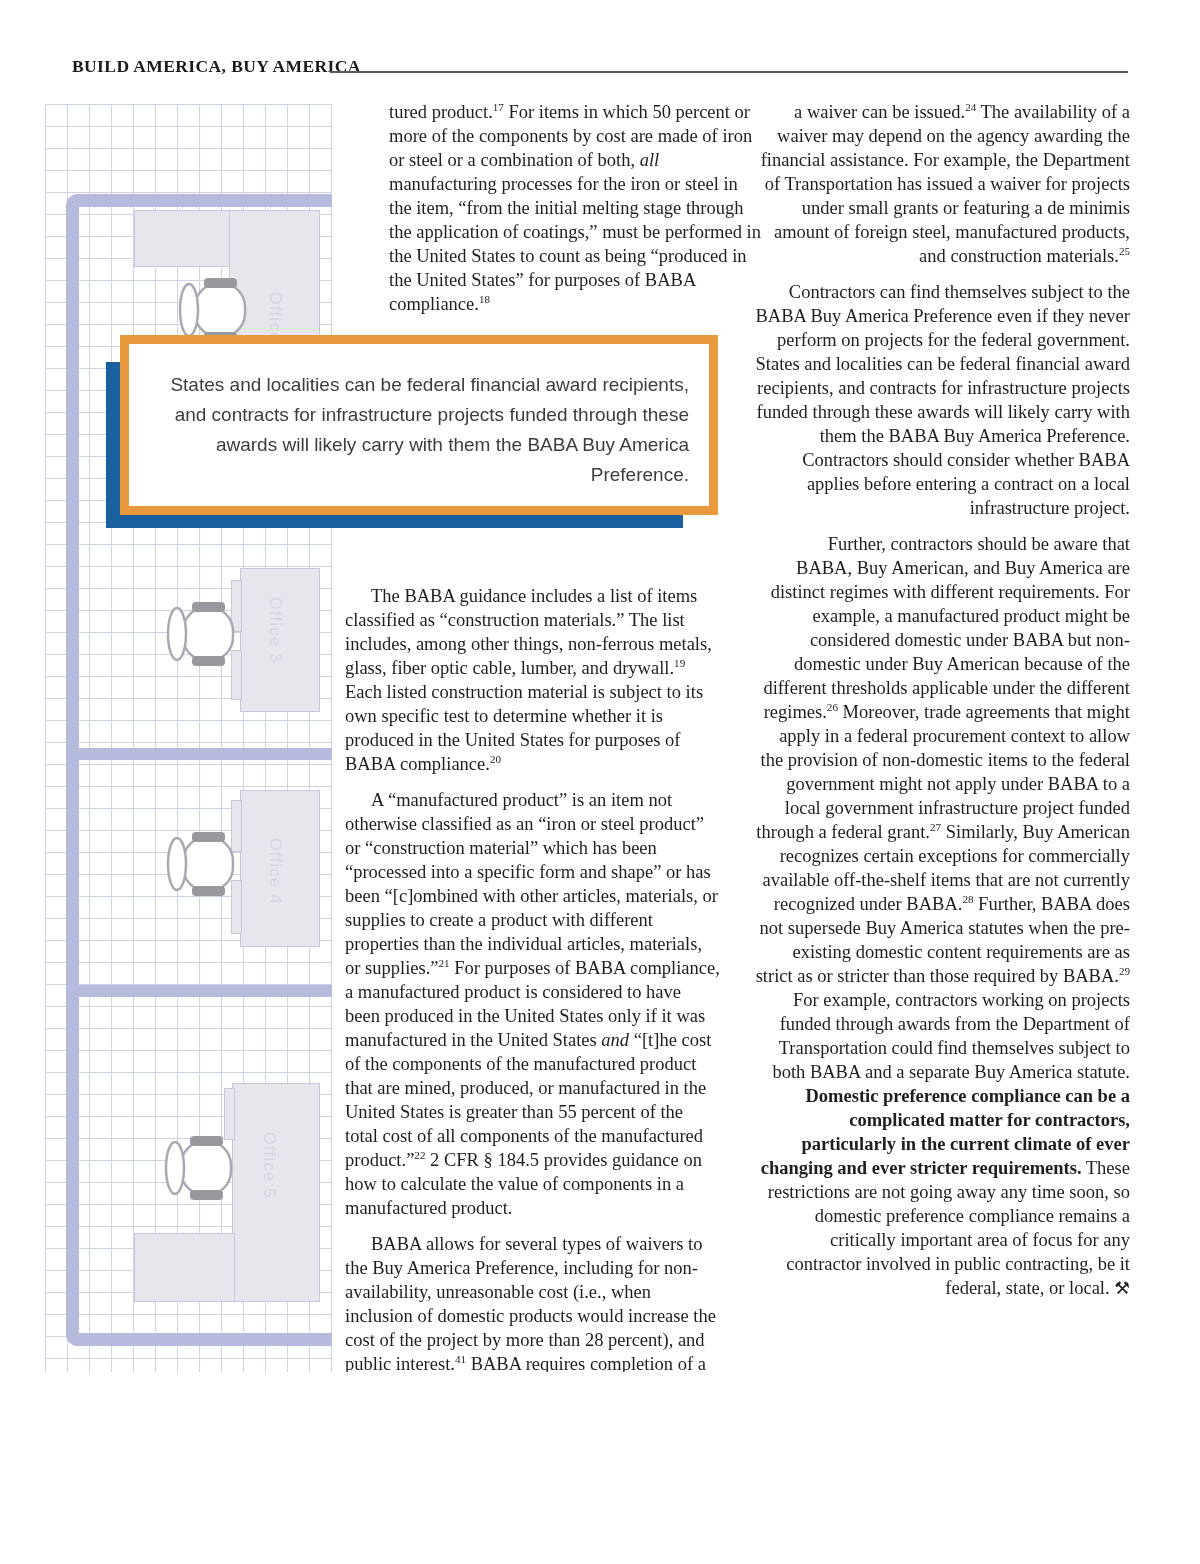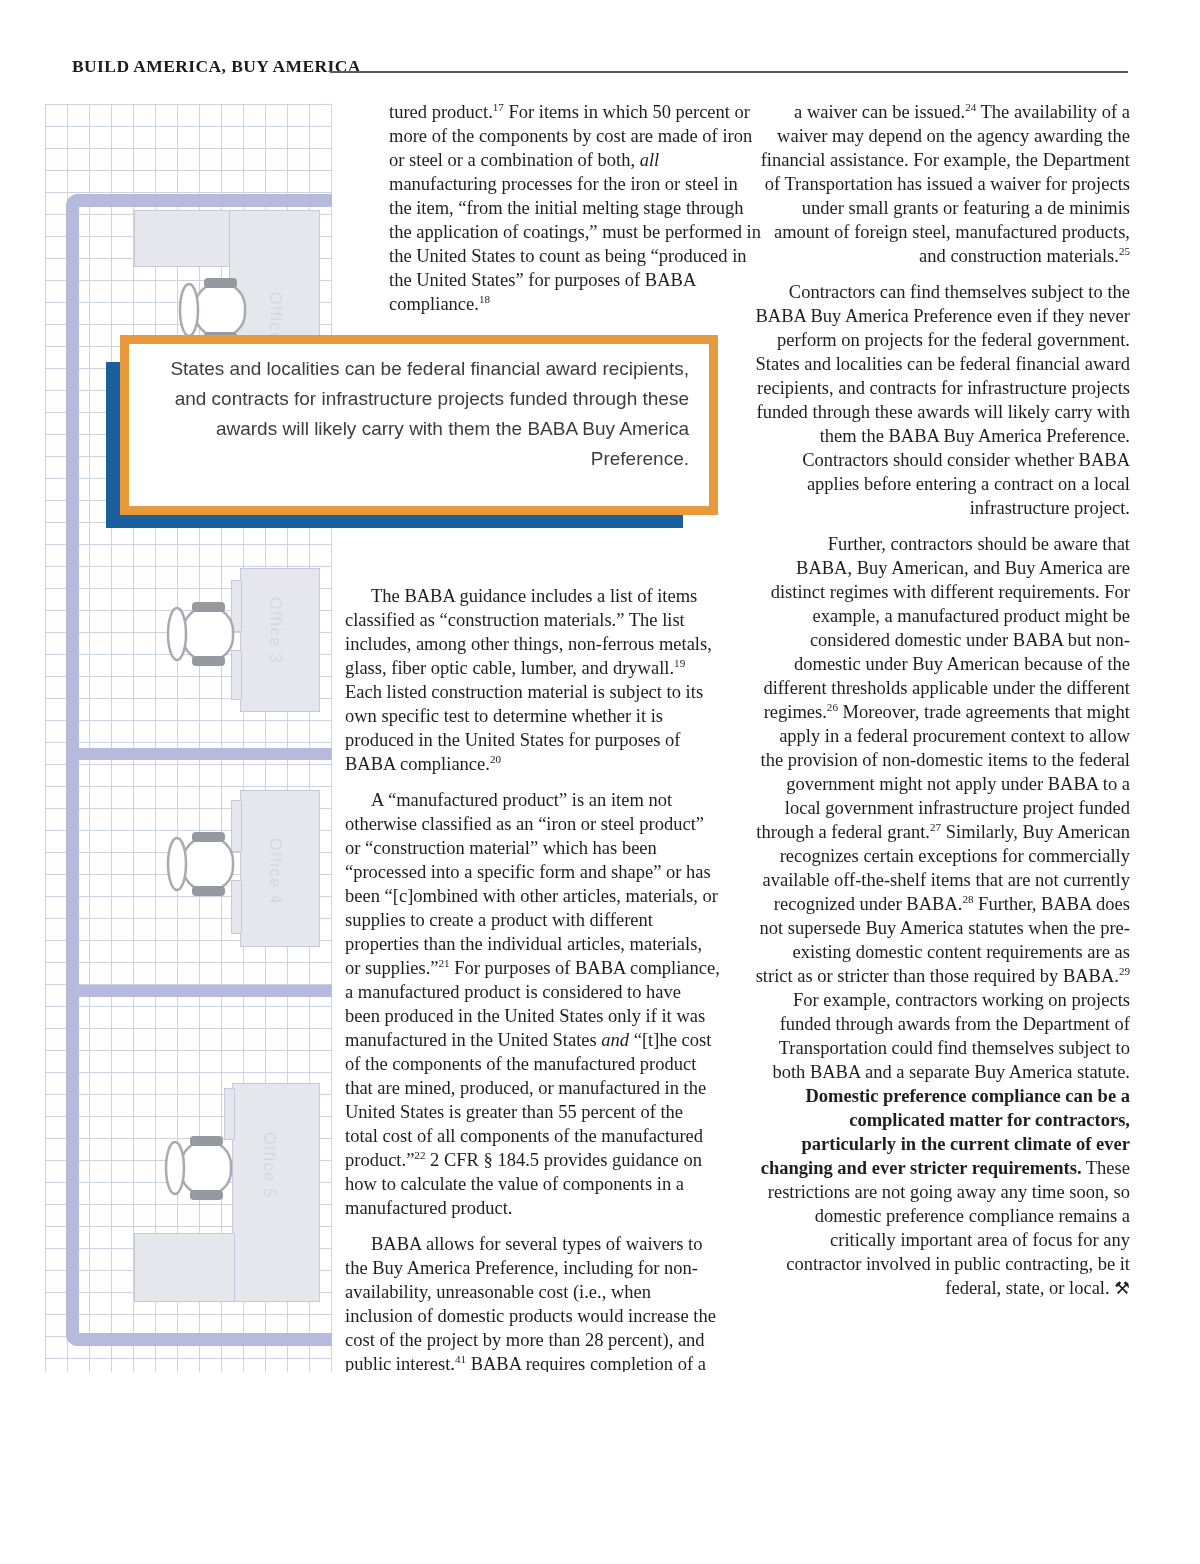--- a/index.html
+++ b/index.html
@@ -28,21 +28,21 @@
 
   .chair{position:absolute;z-index:2;}
 
   .room-label{position:absolute;z-index:1;writing-mode:vertical-rl;text-orientation:mixed;
     font-family:"Liberation Sans",sans-serif;font-size:16px;letter-spacing:1.5px;color:#d5d5de;}
 
   
   .quote-shadow{position:absolute;left:106px;top:362px;width:577px;height:166px;background:#1a609f;z-index:3;}
   .quote-box{position:absolute;left:120px;top:335px;width:580px;height:162px;background:#ffffff;
     border:9px solid #e8993c;z-index:4;}
-  .quote-text{margin:0;padding:10px 20px 0 30px;text-align:right;
+  .quote-text{margin:0;padding:26px 20px 0 30px;text-align:right;
     font-family:"Liberation Sans",sans-serif;font-size:19px;line-height:30px;color:#3d3d3d;}
 
   
   .col{position:absolute;width:375px;z-index:2;font-size:18.5px;line-height:24px;text-align:left;}
   .col-1a{left:345px;top:100px;margin-left:44px;}
   .col-1b{left:345px;top:572px;}
   .col-2{left:755px;top:100px;text-align:right;}
   .body-p{margin:0;}
   .body-p.indent{text-indent:26px;margin-top:12px;}
   .run-i{font-style:italic;}

